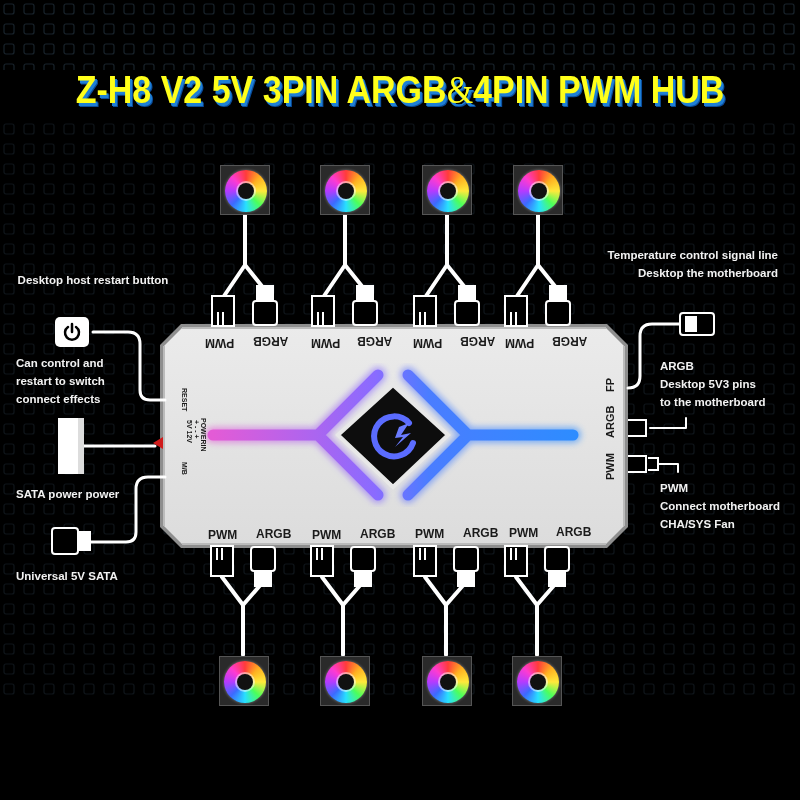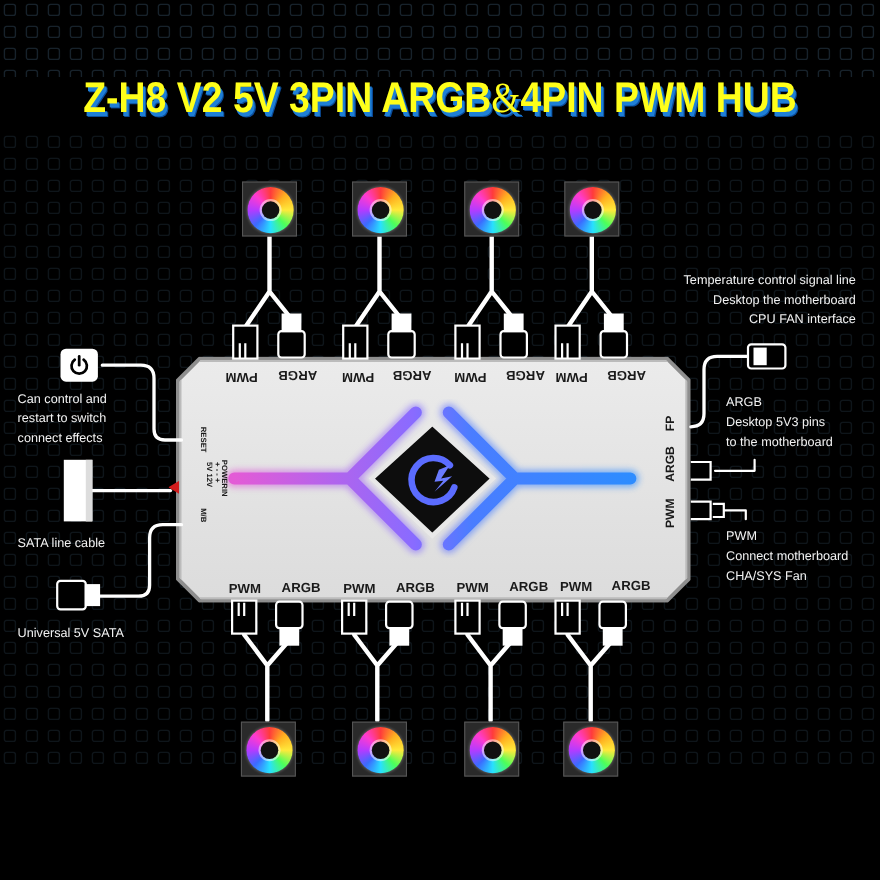--- a/index.html
+++ b/index.html
@@ -11,21 +11,21 @@
   .title {
     position: absolute; left: 0; top: 70px; width: 800px; text-align: center;
     font-family: "Liberation Sans", sans-serif; font-weight: bold;
     font-size: 34px; letter-spacing: 0px; color: #ffff1a;
     text-shadow: 2px 3px 0 #1e7fd6, 3px 4px 0 #0b4c9a;
     transform: scaleY(1.15);
     z-index: 5; white-space: nowrap;
   }
   .title .amp { font-family: "Liberation Serif", serif; font-weight: normal; }
 
-  .label { position: absolute; font-weight: normal; font-size: 11.5px; line-height: 18px; color: #f2f2f2; z-index: 5; }
+  .label { position: absolute; font-weight: bold; font-size: 11.5px; line-height: 18px; color: #f2f2f2; z-index: 5; }
   .label.right { text-align: right; }
   .label.center { text-align: center; }
 
   .fan {
     position: absolute; width: 50px; height: 50px; z-index: 4;
     background: #2a2a2a; border: 1px solid #555;
   }
   .fan .ring {
     position: absolute; left: 4px; top: 4px; width: 42px; height: 42px; border-radius: 50%;
     background: conic-gradient(#ff3b3b, #ffb020, #ffe93b, #4cff5a, #28e0ff, #3b6bff, #b43bff, #ff3bd0, #ff3b3b);
@@ -247,41 +247,41 @@
 <div class="side-label rot-r" style="left:604px; top:438px;">ARGB</div>
 <div class="side-label rot-r" style="left:604px; top:480px;">PWM</div>
 
 <div class="side-label rot-l" style="left:188px; top:388px;">RESET</div>
 <div class="side-label rot-l" style="left:207px; top:418px;">POWERIN</div>
 <div class="side-label rot-l" style="left:200px; top:420px;">+ - - +</div>
 <div class="side-label rot-l" style="left:193px; top:420px;">5V 12V</div>
 <div class="side-label rot-l" style="left:188px; top:462px;">M/B</div>
 
 <div class="label center" style="left:8px; top:271px; width:170px;">
+  <div>Desktop host restart button</div>
 </div>
 <div class="power-btn">
   <svg width="20" height="20" viewBox="0 0 20 20">
     <path d="M6 5 A7 7 0 1 0 14 5" stroke="#000" stroke-width="2.5" fill="none" stroke-linecap="round"></path>
     <path d="M10 2 V10" stroke="#000" stroke-width="2.5" stroke-linecap="round"></path>
   </svg>
 </div>
 <div class="label" style="left:16px; top:354px;">
   <div>Can control and</div>
   <div>restart to switch</div>
   <div>connect effects</div>
 </div>
 <div class="sata"></div>
 <div class="sata-tip"></div>
-<div class="label" style="left:16px; top:485px;">SATA line cable</div>
+<div class="label" style="left:16px; top:485px;">SATA power power</div>
 <div class="label" style="left:16px; top:567px;">Universal 5V SATA</div>
 
 <div class="label right" style="left:560px; top:246px; width:218px;">
   <div>Temperature control signal line</div>
   <div>Desktop the motherboard</div>
-  <div>CPU FAN interface</div>
 </div>
 <div class="label" style="left:660px; top:357px;">
   <div>ARGB</div>
   <div>Desktop 5V3 pins</div>
   <div>to the motherboard</div>
 </div>
 <div class="label" style="left:660px; top:479px;">
   <div>PWM</div>
   <div>Connect motherboard</div>
   <div>CHA/SYS Fan</div>

